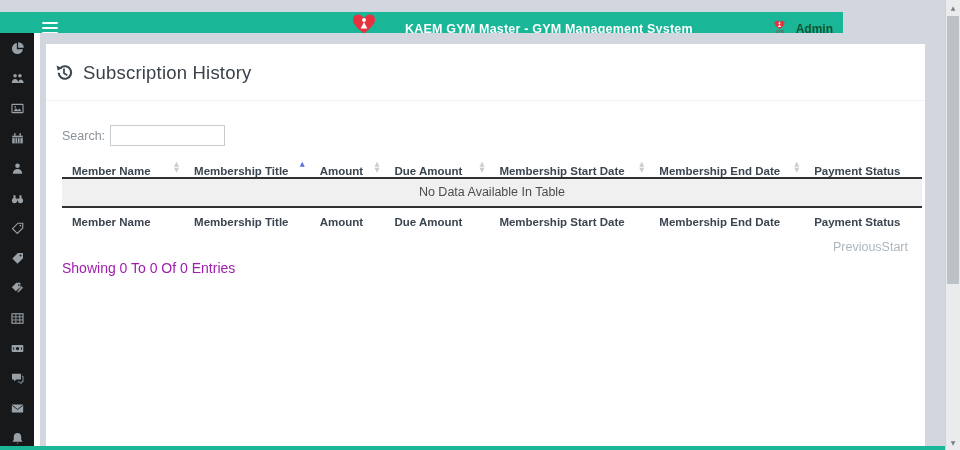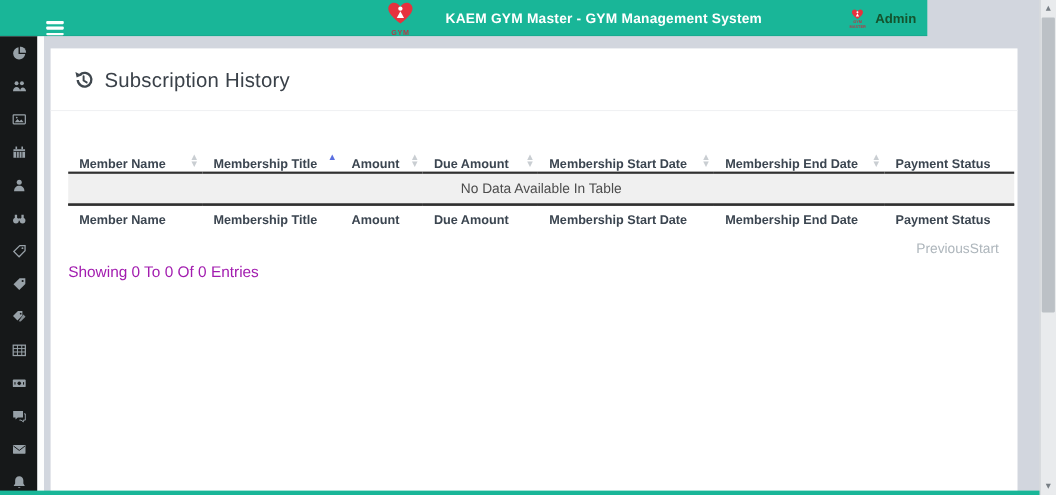--- a/index.html
+++ b/index.html
@@ -6,22 +6,22 @@
   html,body { width:960px; height:450px; }
   body {
     position:relative; overflow:hidden;
     background:#d2d6de;
     font-family:"Liberation Sans", sans-serif;
     -webkit-font-smoothing:antialiased;
   }
 
   
   .topbar {
-    position:absolute; left:0; top:0; width:843px; height:33px;
-    background:#19b698; display:flex; align-items:flex-end;
+    position:absolute; left:0; top:12px; width:843px; height:33px;
+    background:#19b698; display:flex; align-items:center;
     border-bottom:1px solid rgba(0,0,0,0.08);
   }
   .hamburger { margin-left:42px; width:16px; height:13px; display:flex;
     flex-direction:column; justify-content:space-between; cursor:pointer; }
   .hamburger span { display:block; height:2.5px; background:#fff; border-radius:1px; }
   .brand { position:absolute; left:340px; top:1px; width:48px; text-align:center; }
   .brand-text { font-size:6.5px; font-weight:bold; color:#b23a48; letter-spacing:0.6px; margin-top:-1px; }
   .app-title { position:absolute; left:405px; top:0; height:33px; display:flex; align-items:center;
     color:#fff; font-weight:bold; font-size:12.5px; letter-spacing:0.2px; }
   .user-area { position:absolute; right:10px; top:0; height:33px; display:flex; align-items:center; gap:8px; cursor:pointer; }
@@ -34,21 +34,21 @@
   .side-item { width:34px; height:30px; display:flex; align-items:center; justify-content:center;
     color:#98a1a8; cursor:pointer; }
   .side-item svg { display:block; }
 
   
   .white-sliver { position:absolute; left:34px; top:33px; width:6px; bottom:0; background:#fdfdfd; }
   .page-bg { position:absolute; left:40px; top:33px; width:905px; bottom:0; background:#d2d6de; }
 
   
   .card { position:absolute; left:46px; top:44px; width:879px; bottom:0; background:#fff; }
-  .card-header { display:flex; align-items:center; gap:9px; padding:18px 16px 16px 20px;
+  .card-header { display:flex; align-items:center; gap:9px; padding:18px 16px 16px 8px;
     border-bottom:1px solid #f0f1f3; }
   .page-title { font-size:18.5px; font-weight:500; color:#3a4149; letter-spacing:0.2px; }
   .card-body { padding:24px 3px 0 16px; }
 
   
   .controls-row { display:flex; justify-content:space-between; align-items:center; margin-bottom:11px; }
   .show-entries { display:flex; align-items:center; gap:5px; color:#8b9298; font-size:12.5px; }
   .entries-select { width:38px; height:20px; font-size:12px; color:#333;
     border:1px solid #8d9399; border-radius:2px; background:#fff; }
   .search-box { display:flex; align-items:center; gap:5px; color:#8b9298; font-size:12.5px; }
@@ -225,20 +225,24 @@
     <svg width="20" height="20" viewBox="0 0 18 18">
       <path d="M4.2 8.8a5.6 5.6 0 1 0 1.7-4.3" fill="none" stroke="#3f474e" stroke-width="1.9"></path>
       <path d="M2.3 2.2l1 4.6 4.3-2z" fill="#3f474e"></path>
       <path d="M9 5.6v3.6l2.5 1.5" fill="none" stroke="#3f474e" stroke-width="1.6" stroke-linecap="round"></path>
     </svg>
     <h1 class="page-title">Subscription History</h1>
   </div>
 
   <div class="card-body">
     <div class="controls-row">
+      <div class="search-box">
+        <label>Search:</label>
+        <input class="search-input" type="text" value="" style="">
+      </div>
     </div>
 
     <table>
       <colgroup>
         <col style="width:14.2%">
           <col style="width:14.6%">
           <col style="width:8.7%">
         <col style="width:12.2%">
           <col style="width:18.6%">
           <col style="width:18.0%">

